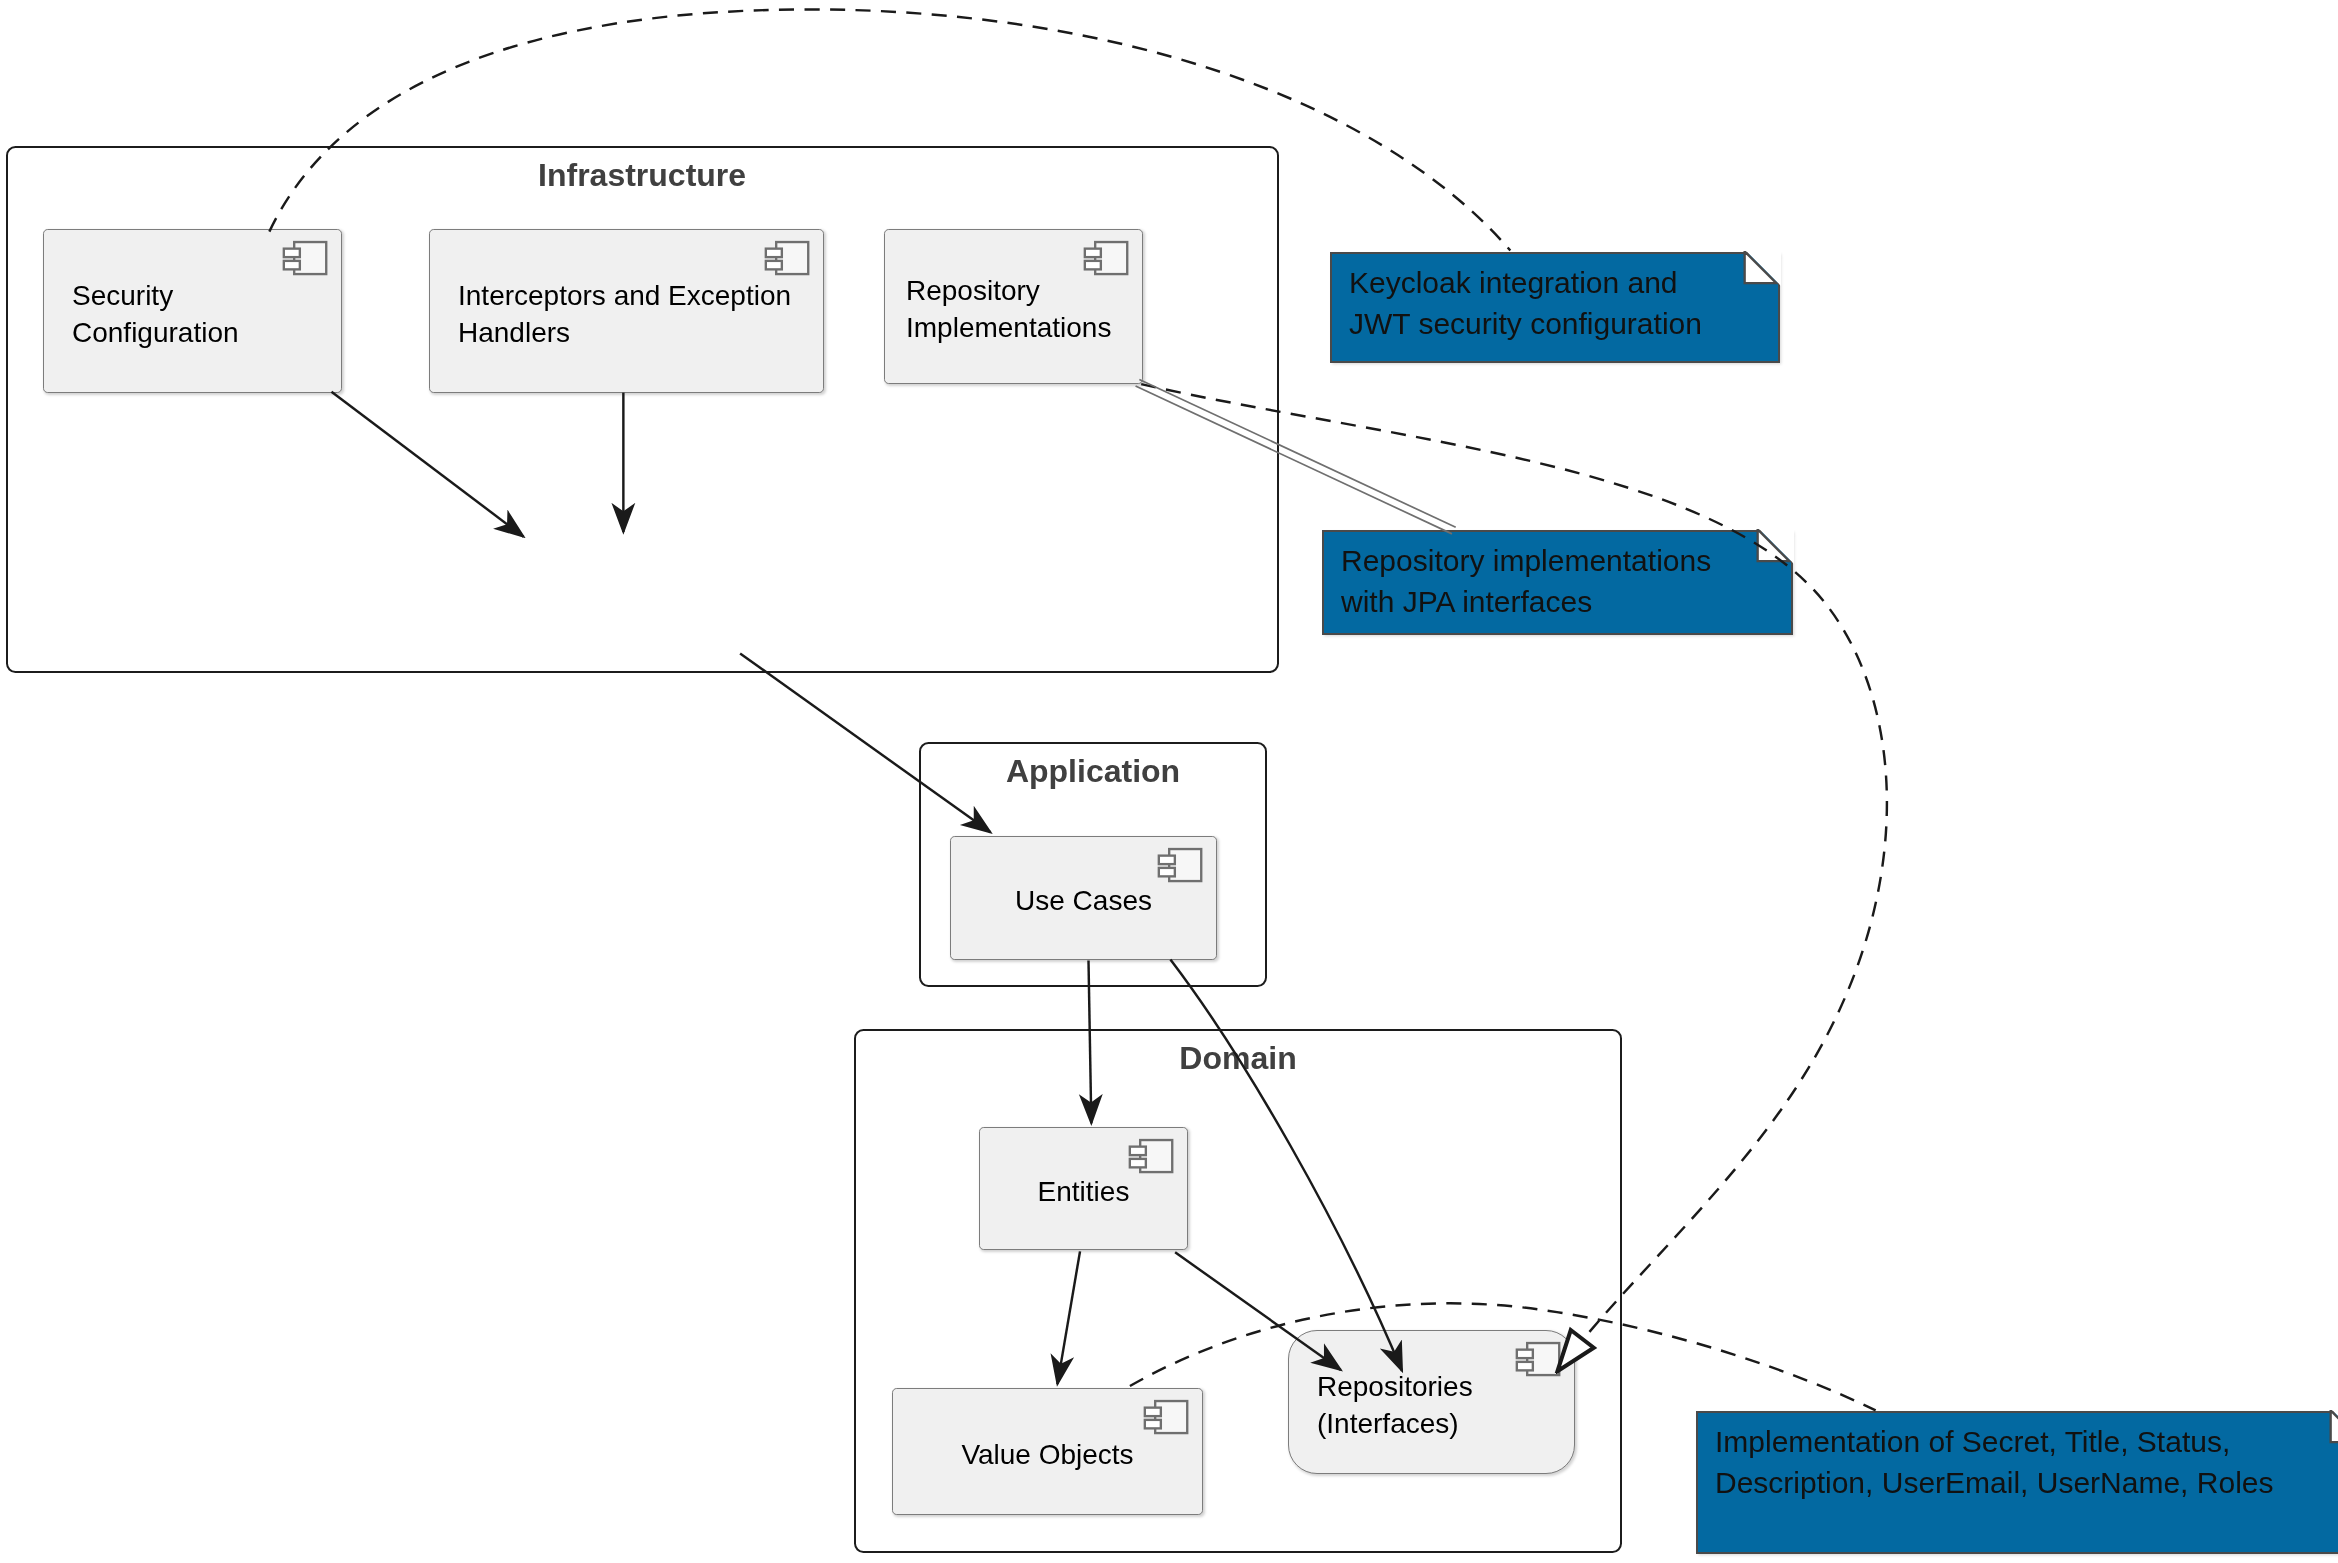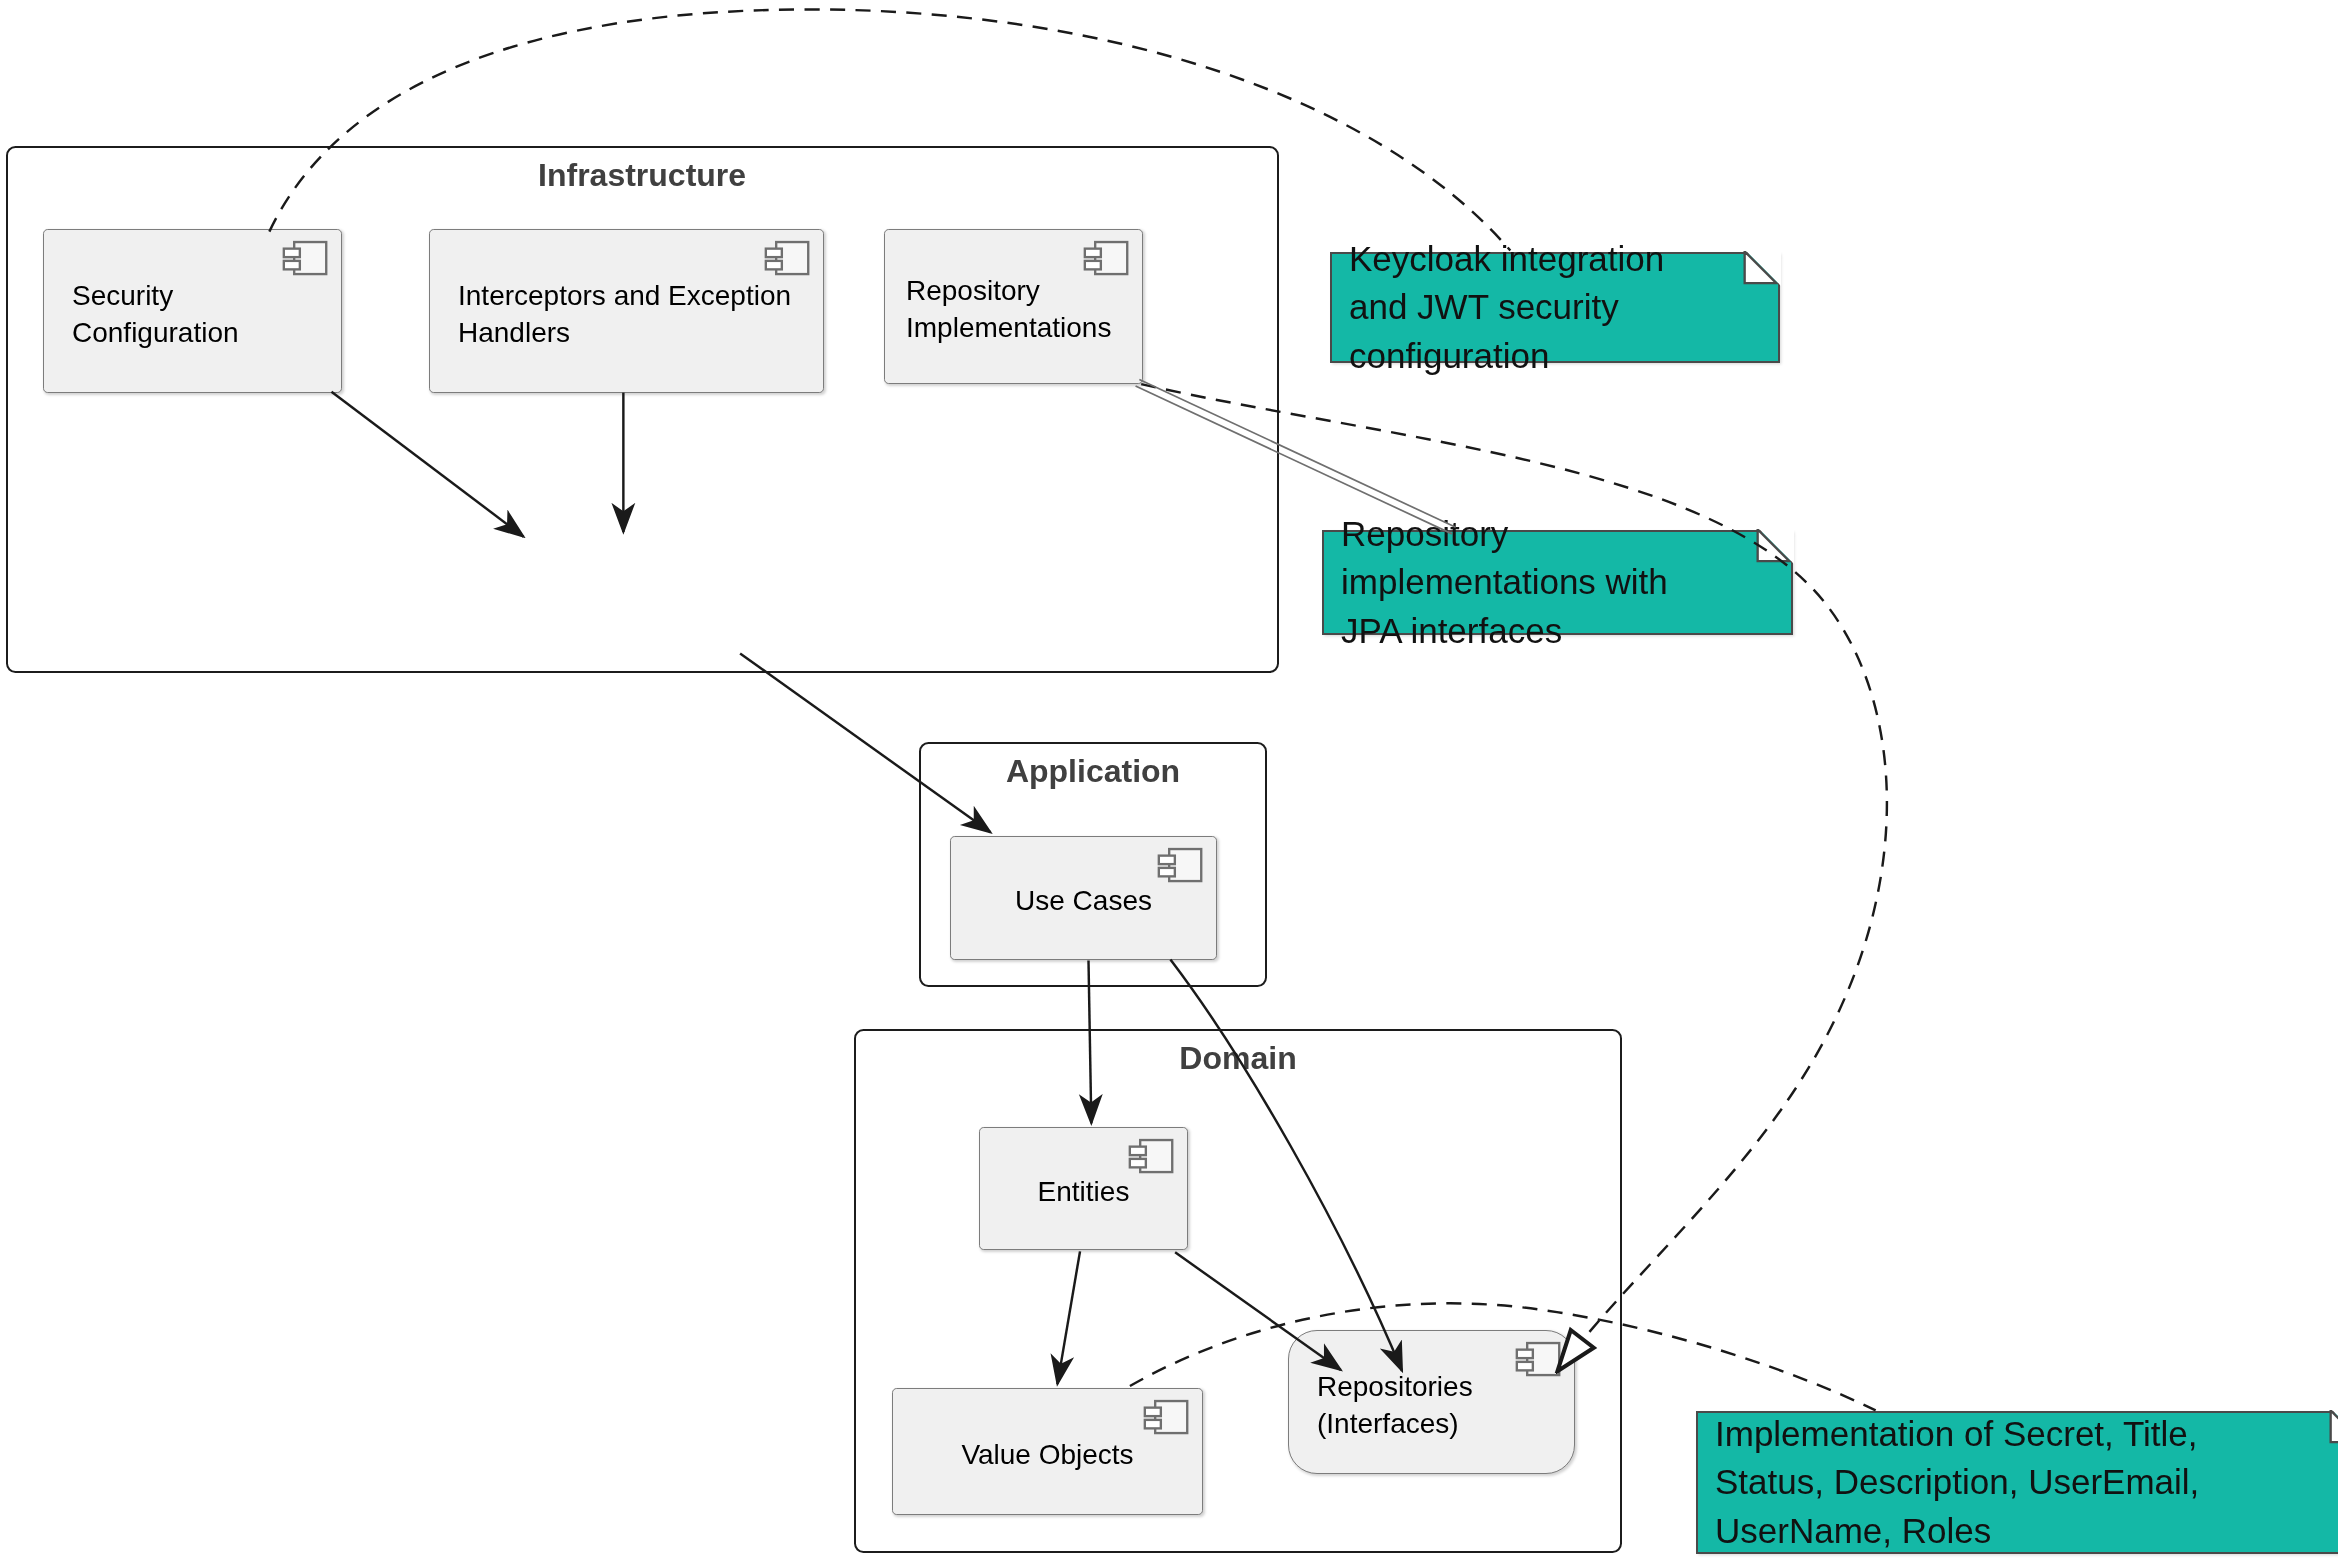--- a/index.html
+++ b/index.html
@@ -35,25 +35,25 @@
     display:flex;align-items:center;
     font-size:28px;line-height:1.32;color:#000000;
   }
   .cmp .lbl{padding:13px 19px 5.6px 28px;}
   .cmp.center{justify-content:center;text-align:center;}
   .cmp.center .lbl{padding:9.4px 7.5px 1.9px 7.5px;}
   .cmp-icon{position:absolute;top:9.4px;right:11.3px;}
   
   .note{
     position:absolute;
-    background:#14b8a6;
+    background:#0369a1;
     border:2.4px solid #4a4a4a;
     box-sizing:border-box;
-    display:flex;align-items:center;
-    font-size:35px;line-height:1.38;color:#111;
+    display:flex;align-items:flex-start;
+    font-size:30px;line-height:1.38;color:#111;
     box-shadow:1.9px 1.9px 2.8px rgba(0,0,0,0.15);
   }
   .note .txt{padding:7.5px 66px 7.5px 17px;}
   .fold{position:absolute;top:-2.8px;right:-2.8px;}
   
   #wires{position:absolute;left:0;top:0;pointer-events:none;}
 </style>
 </head>
 <body>
 

